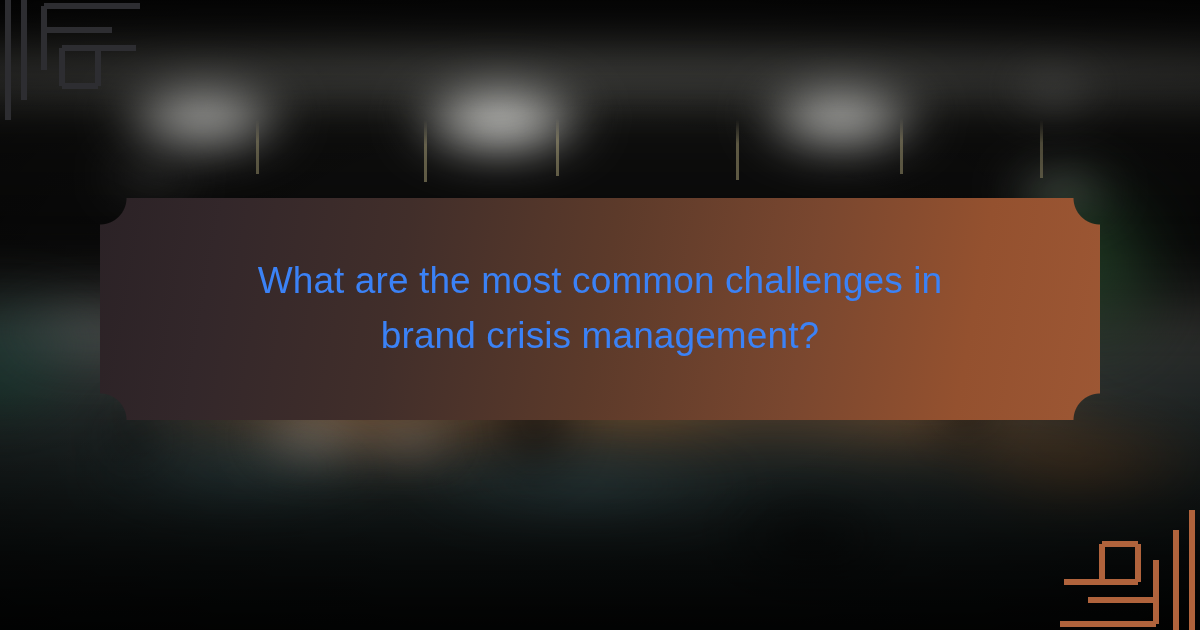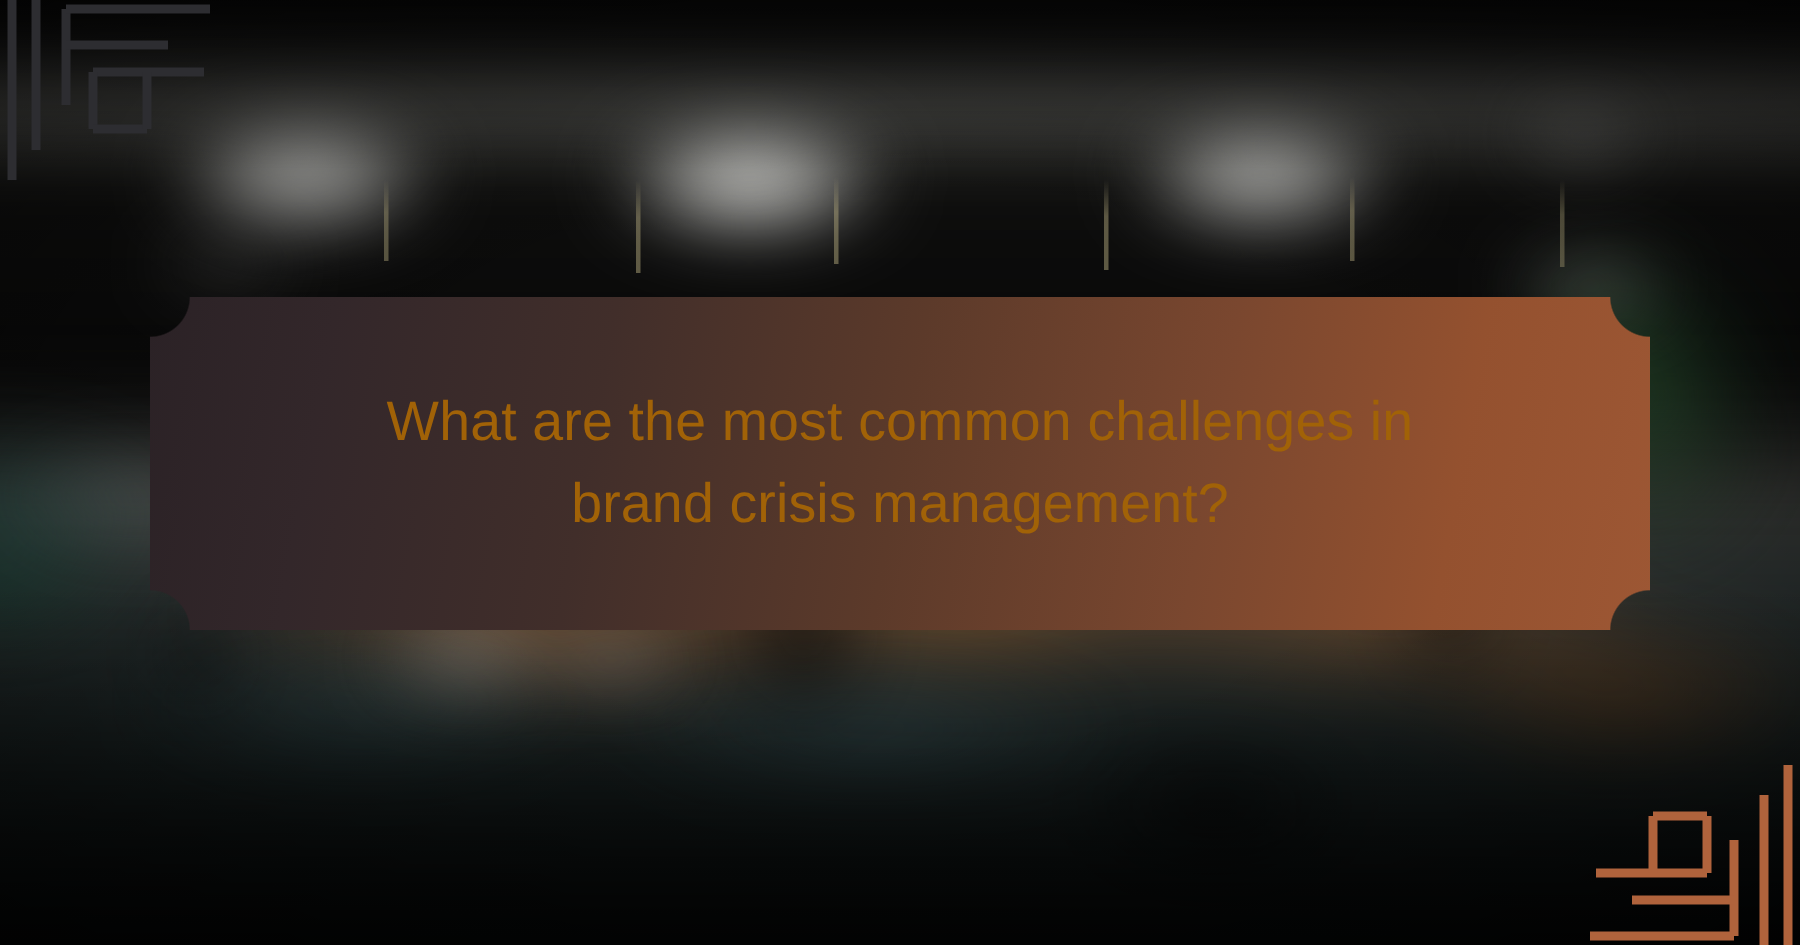--- a/index.html
+++ b/index.html
@@ -177,21 +177,21 @@
     align-items:center;
     justify-content:center;
     padding:0 60px;
   }
 
   .question-text {
     font-family:"Liberation Sans", sans-serif;
     font-size:37px;
     font-weight:400;
     line-height:1.48;
-    color:#a16207;
+    color:#3b82f6;
     text-align:center;
     letter-spacing:0.1px;
     max-width:760px;
   }
 </style>
 </head>
 <body>
 
 <div id="stage">
 

